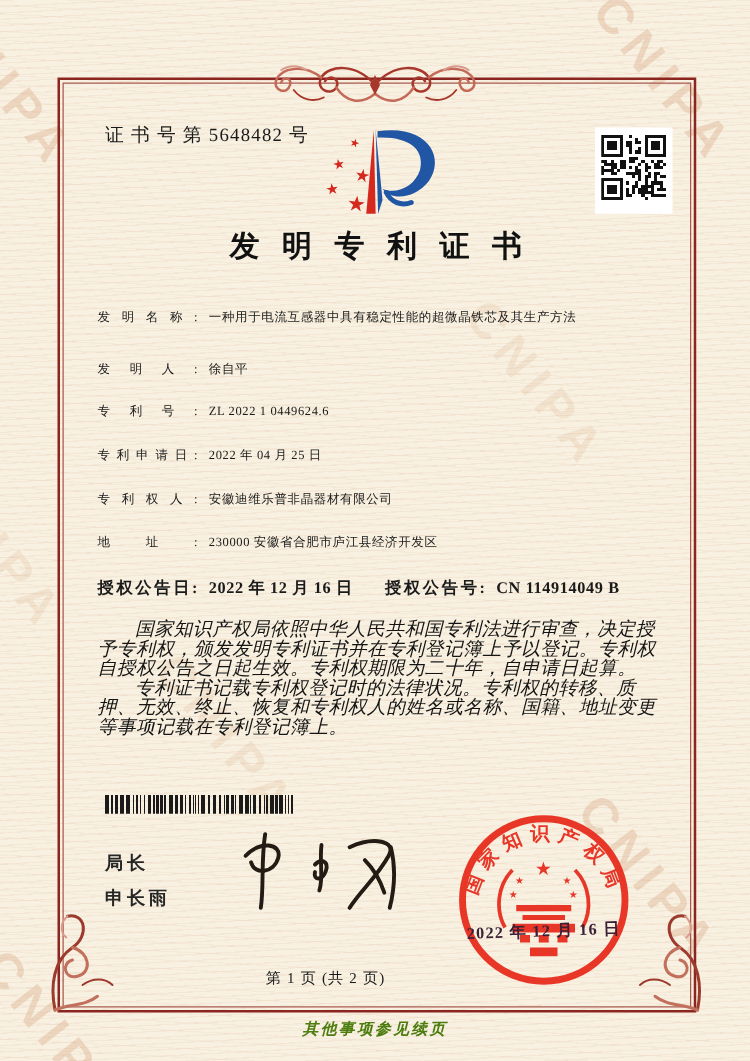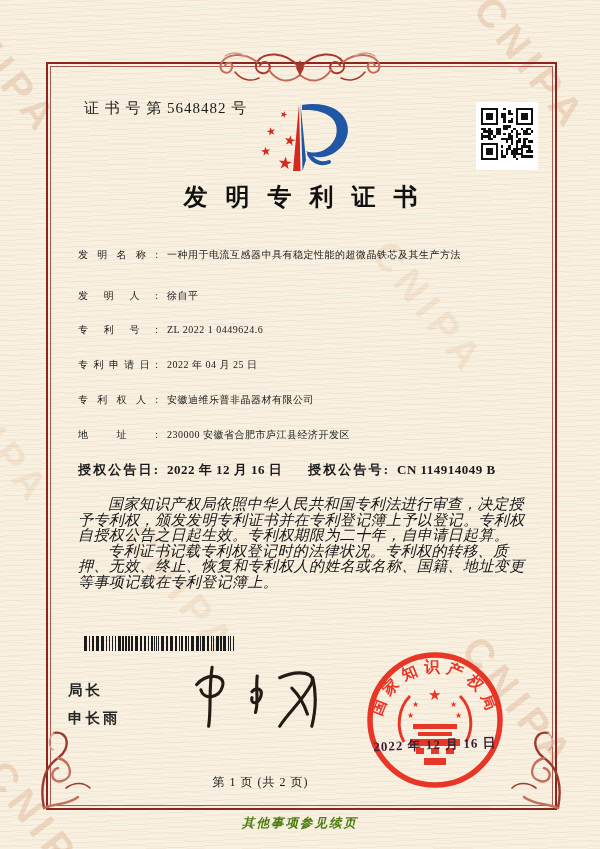--- a/index.html
+++ b/index.html
@@ -37,21 +37,21 @@
   .row.r1{margin-bottom:24px;}.row.r2{margin-bottom:17px;}
   .lbl{flex:0 0 80px;text-align:justify;text-align-last:justify;}
   .val{margin-left:9px;letter-spacing:.5px;}
   .grant{display:flex;font-size:13px;font-weight:bold;line-height:17px;}
   .gpair{display:flex;}
   .gpair.p1{width:230px;}
   .paras{position:absolute;left:78px;top:497px;width:457px;z-index:4;
          font-size:15px;font-style:italic;font-weight:500;line-height:15.5px;color:#141414;}
   .paras p{margin:0;text-indent:2em;letter-spacing:.4px;}
   .barcode{position:absolute;left:84px;top:636px;z-index:4;}
-  .signer{position:absolute;left:68px;top:681px;z-index:4;
+  .signer{position:absolute;left:84px;top:681px;z-index:4;
           font-family:"Liberation Sans","DejaVu Sans",sans-serif;
           font-size:14.5px;font-weight:bold;letter-spacing:3px;color:#262626;}
   .signer div{margin-bottom:9px;}
   .signature{position:absolute;left:182px;top:650px;z-index:4;}
   .seal{position:absolute;left:360px;top:644px;z-index:5;opacity:.93;}
   .sealdate{position:absolute;left:366px;top:736px;width:138px;z-index:6;
             text-align:center;font-size:13px;font-weight:bold;color:#3b2135;
             letter-spacing:1px;transform:rotate(-2deg);white-space:nowrap;}
   .pageno{position:absolute;left:50px;top:774px;width:421px;z-index:4;
           text-align:center;font-size:12px;letter-spacing:1px;}

